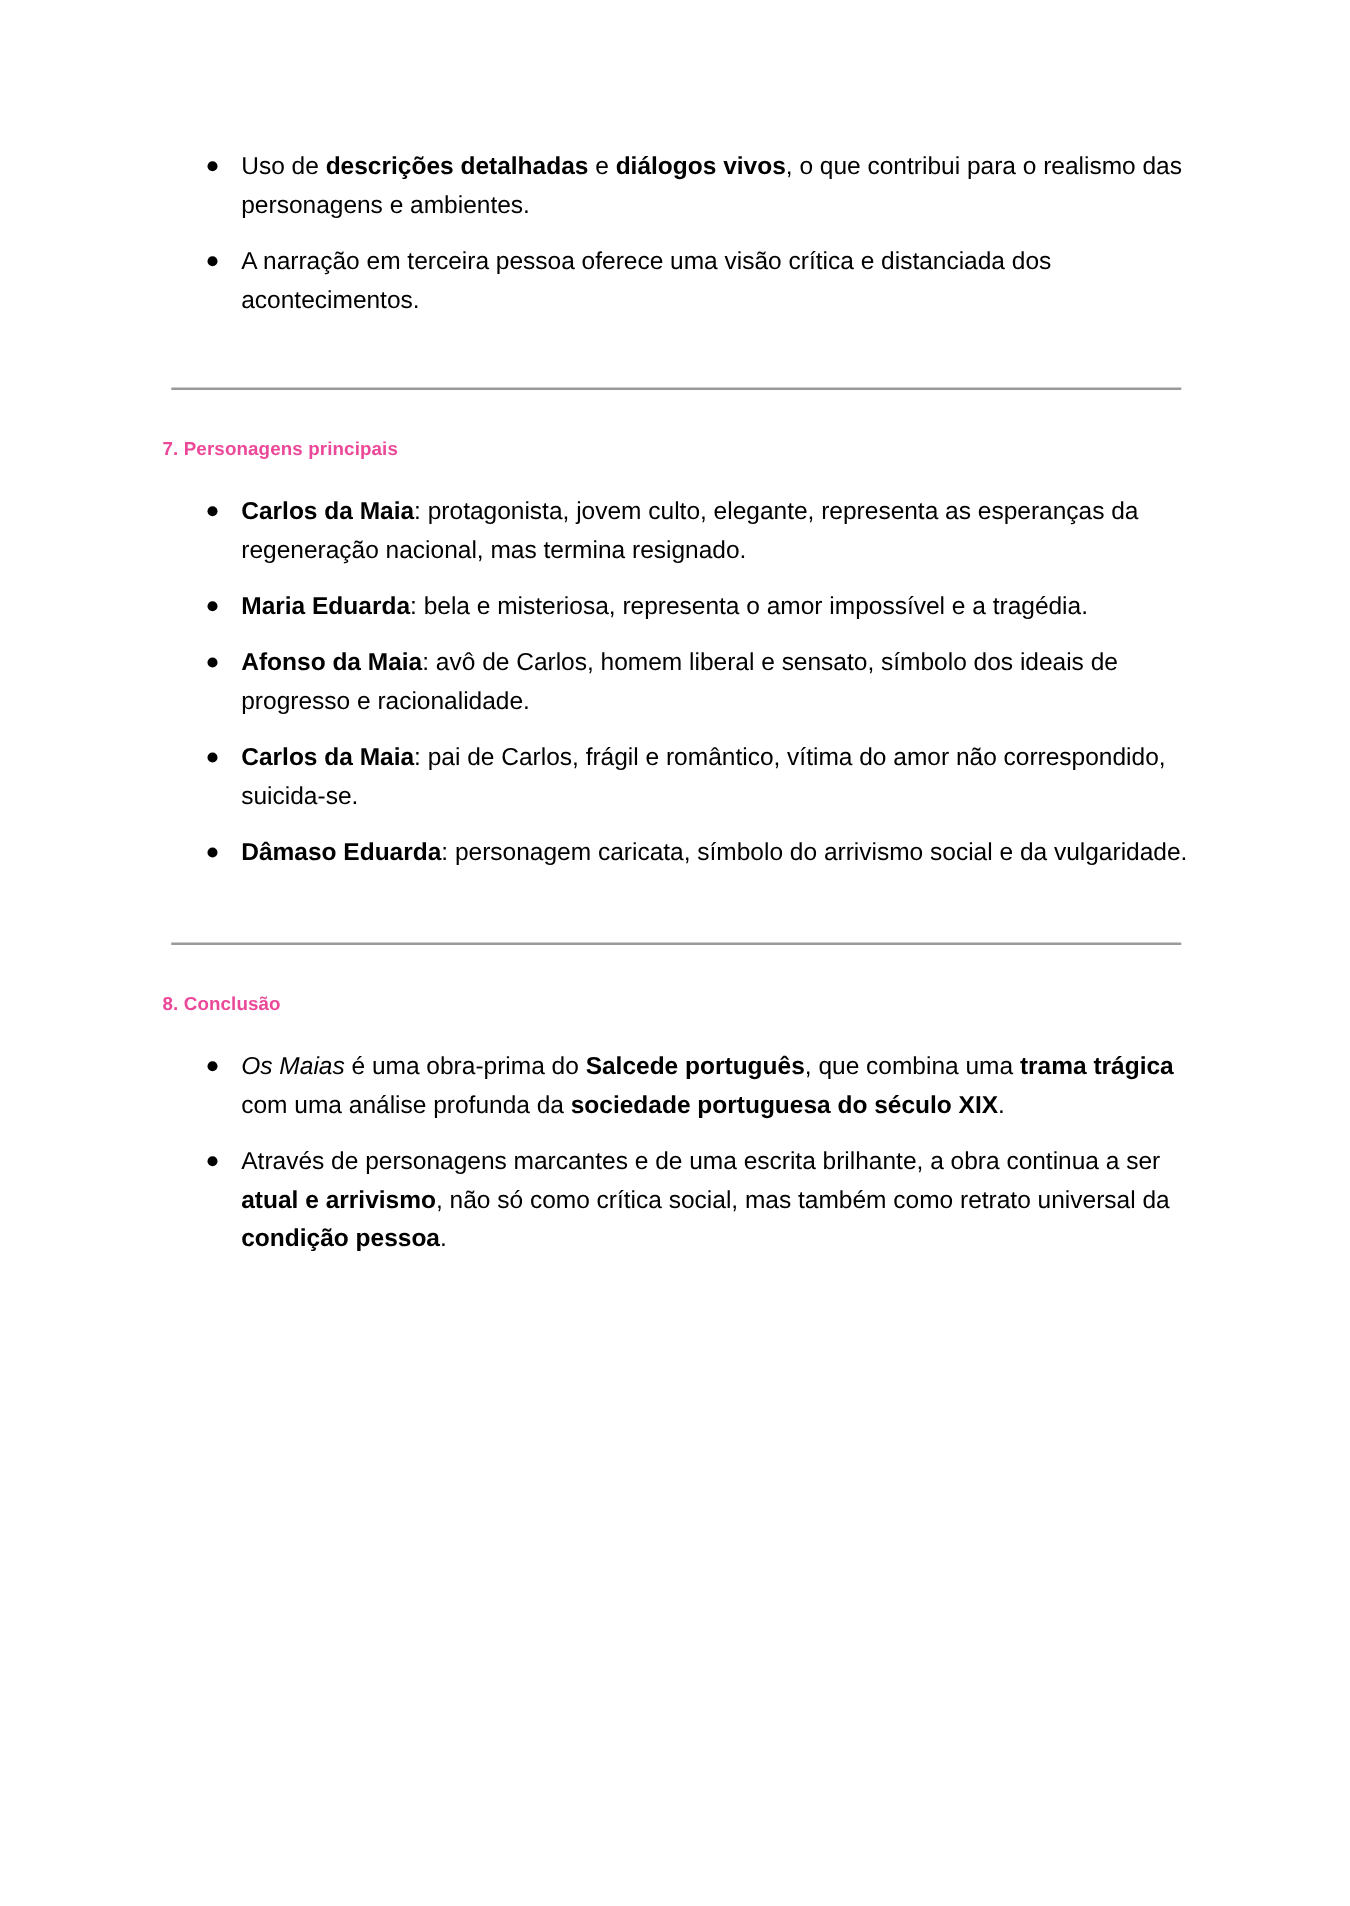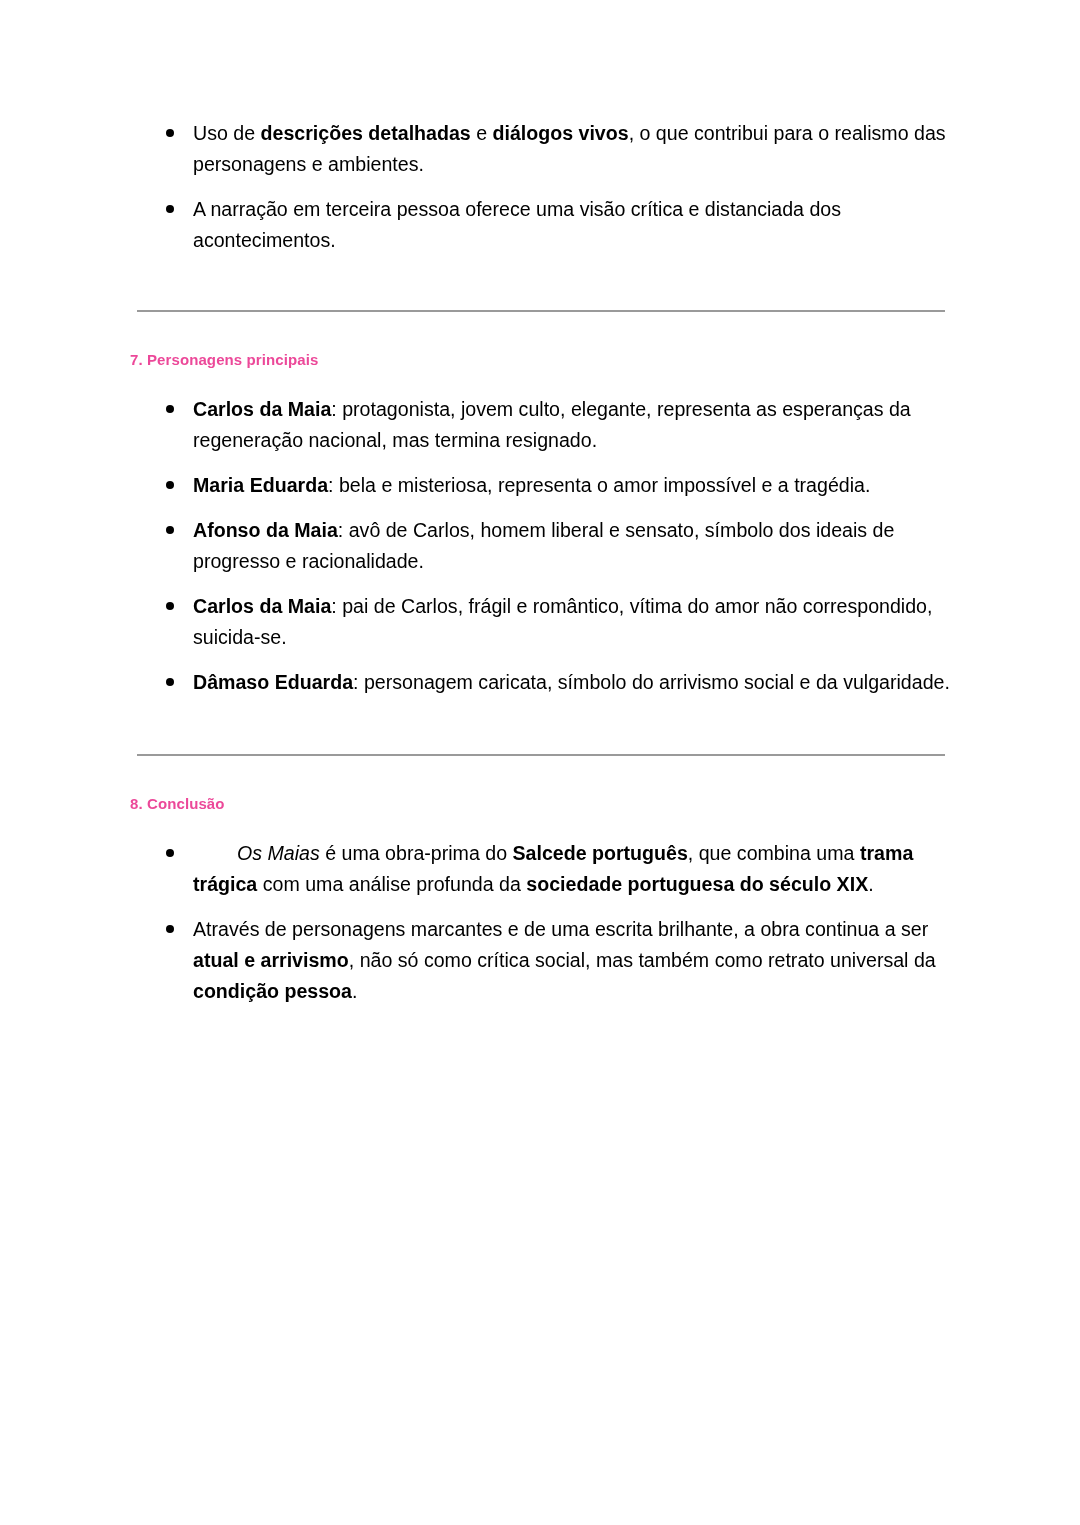--- a/index.html
+++ b/index.html
@@ -71,21 +71,21 @@
     top: 11px;
     width: 8px;
     height: 8px;
     border-radius: 50%;
     background: #000;
   }
   .bullet-text {
     display: block;
   }
   .bullet-text b, .bullet-text strong { font-weight: bold; }
-  .bullet-text i, .bullet-text em { font-style: italic; margin-left: 44px; }
+  .bullet-text i, .bullet-text em { font-style: italic; }
 
   
   .gap-before-rule-1 { height: 54px; }
   .gap-after-rule-1  { height: 38px; }
   .gap-head-to-list-1{ height: 24px; }
   .gap-before-rule-2 { height: 56px; }
   .gap-after-rule-2  { height: 38px; }
   .gap-head-to-list-2{ height: 25px; }
 </style>
 </head>

